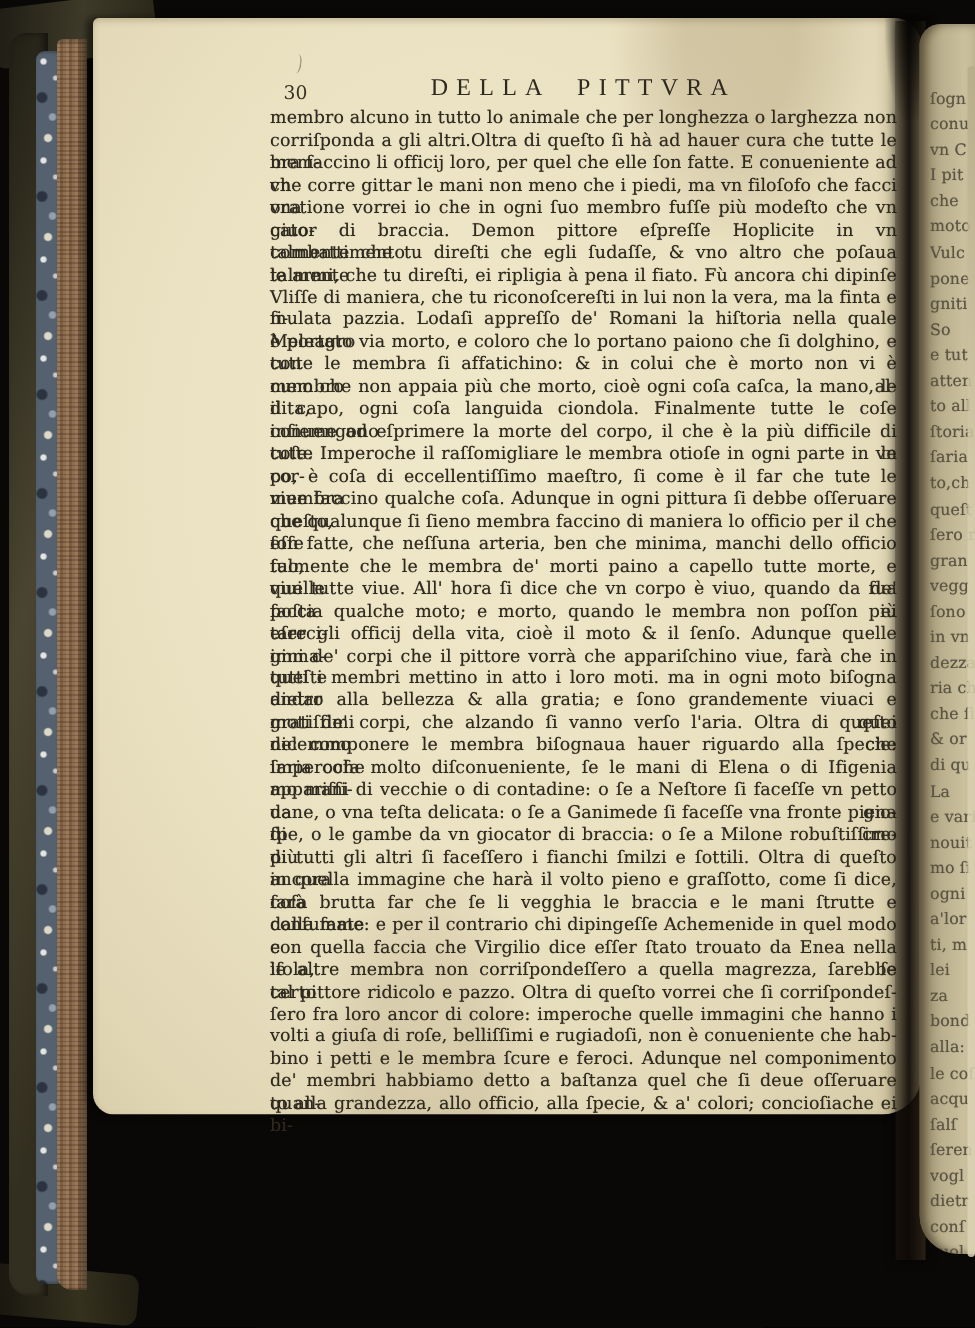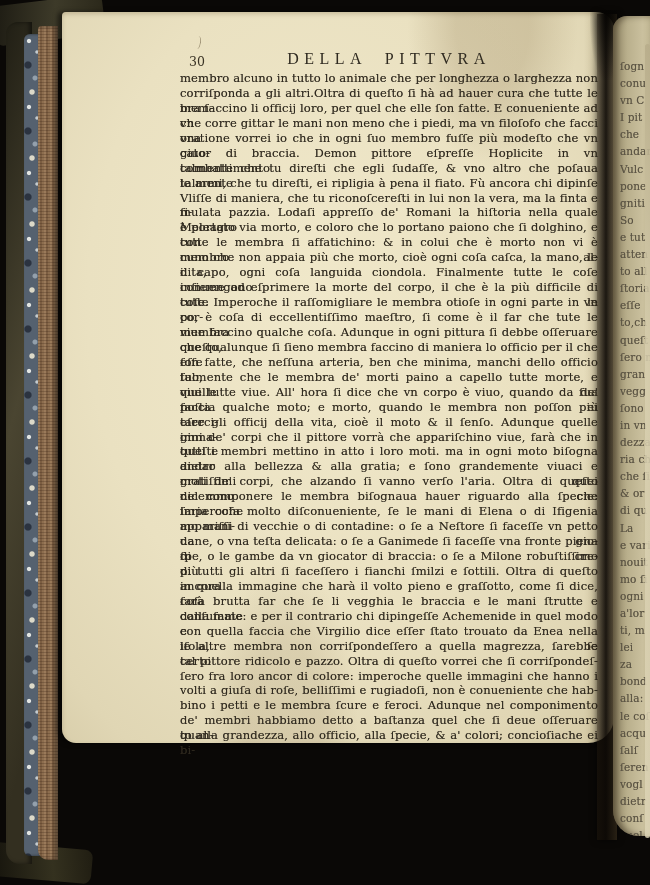--- a/index.html
+++ b/index.html
@@ -181,30 +181,30 @@
   <div class="gutter"></div>
   <div class="gutter-top"></div>
 
   <div class="nextpage">
     <div class="fragcol">
         <div class="fline">ſogn</div>
         <div class="fline">conu</div>
         <div class="fline">vn C</div>
         <div class="fline">I pit</div>
         <div class="fline">che</div>
-        <div class="fline">andar</div>
+        <div class="fline">moto</div>
         <div class="fline">Vulc</div>
         <div class="fline">pone</div>
         <div class="fline">gniti</div>
         <div class="fline">So</div>
         <div class="fline">e tut</div>
         <div class="fline">atten</div>
         <div class="fline">to all</div>
         <div class="fline">ſtoria</div>
-        <div class="fline">eſſe</div>
+        <div class="fline">ſaria</div>
         <div class="fline">to,ch</div>
         <div class="fline">queſt</div>
         <div class="fline">ſero n</div>
         <div class="fline">gran</div>
         <div class="fline">vegg</div>
         <div class="fline">ſono</div>
         <div class="fline">in vn</div>
         <div class="fline">dezza</div>
         <div class="fline">ria ch</div>
         <div class="fline">che ſi</div>

